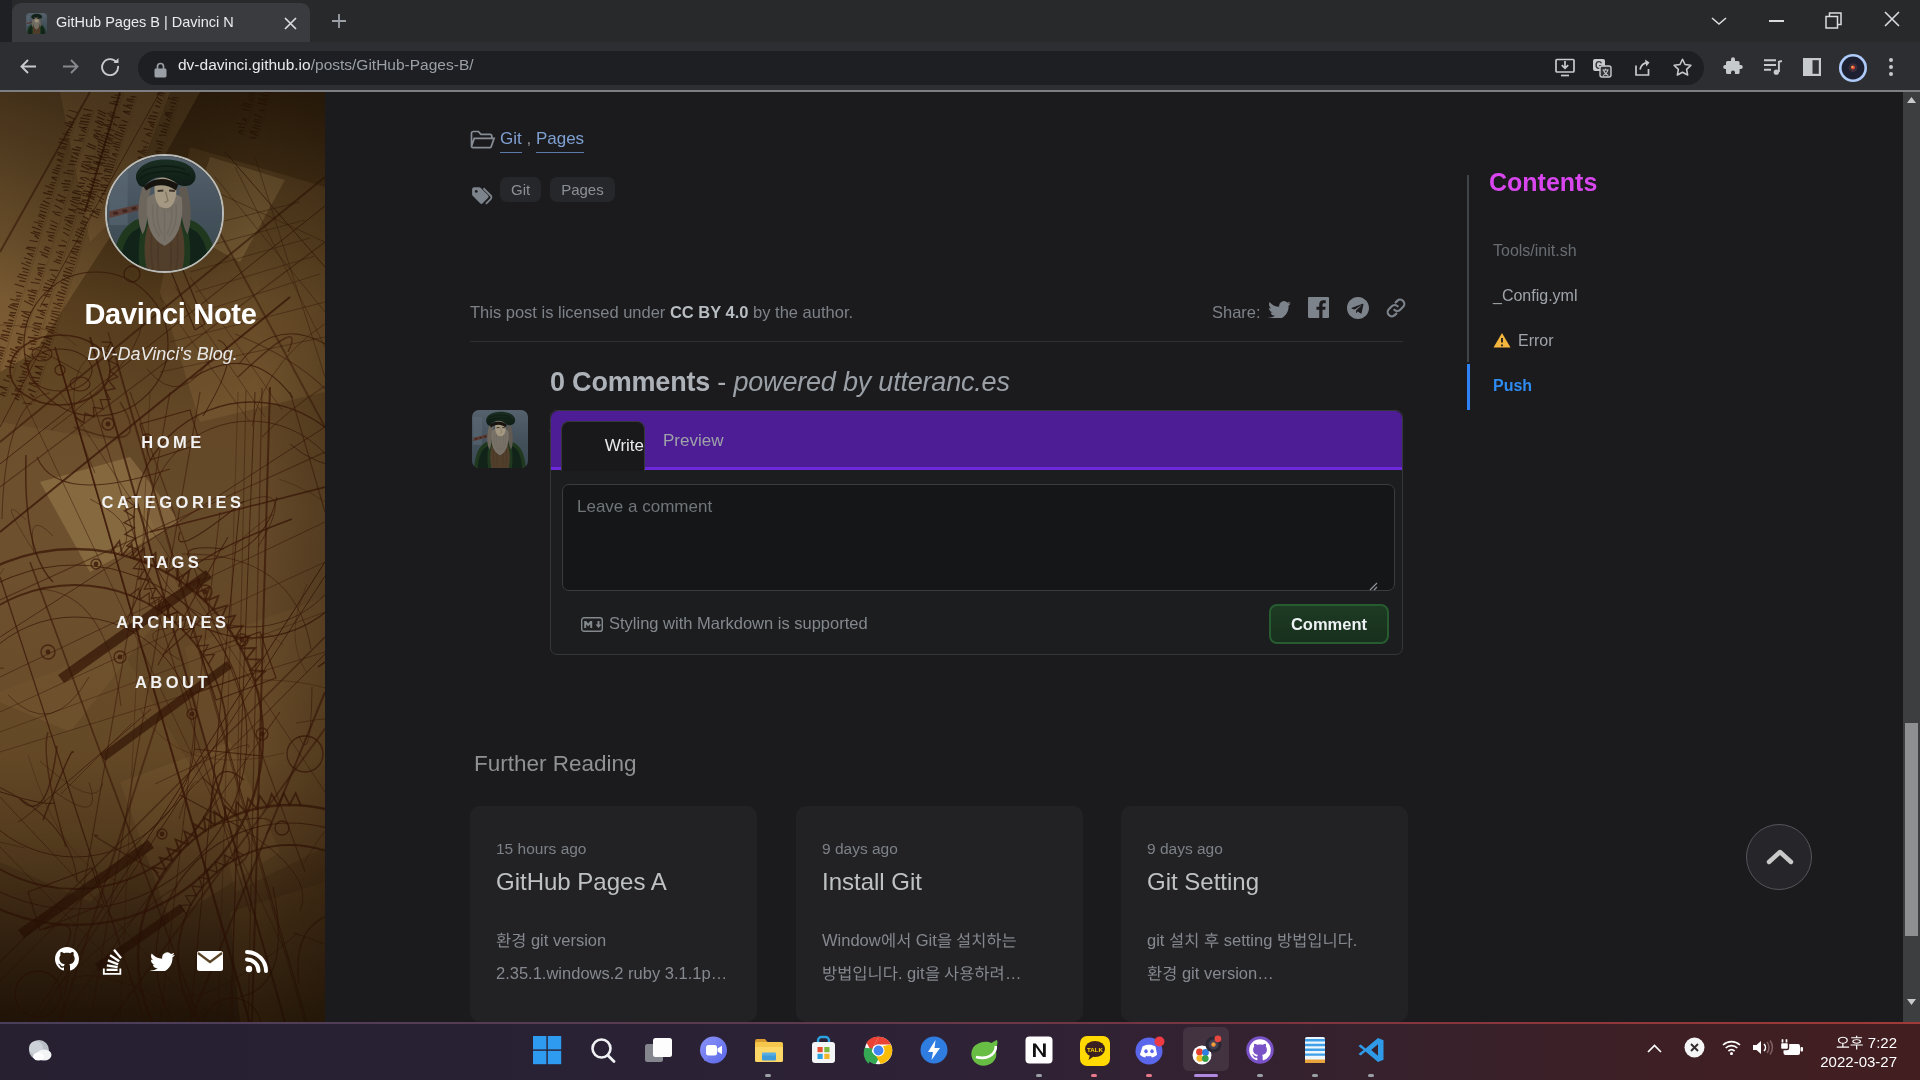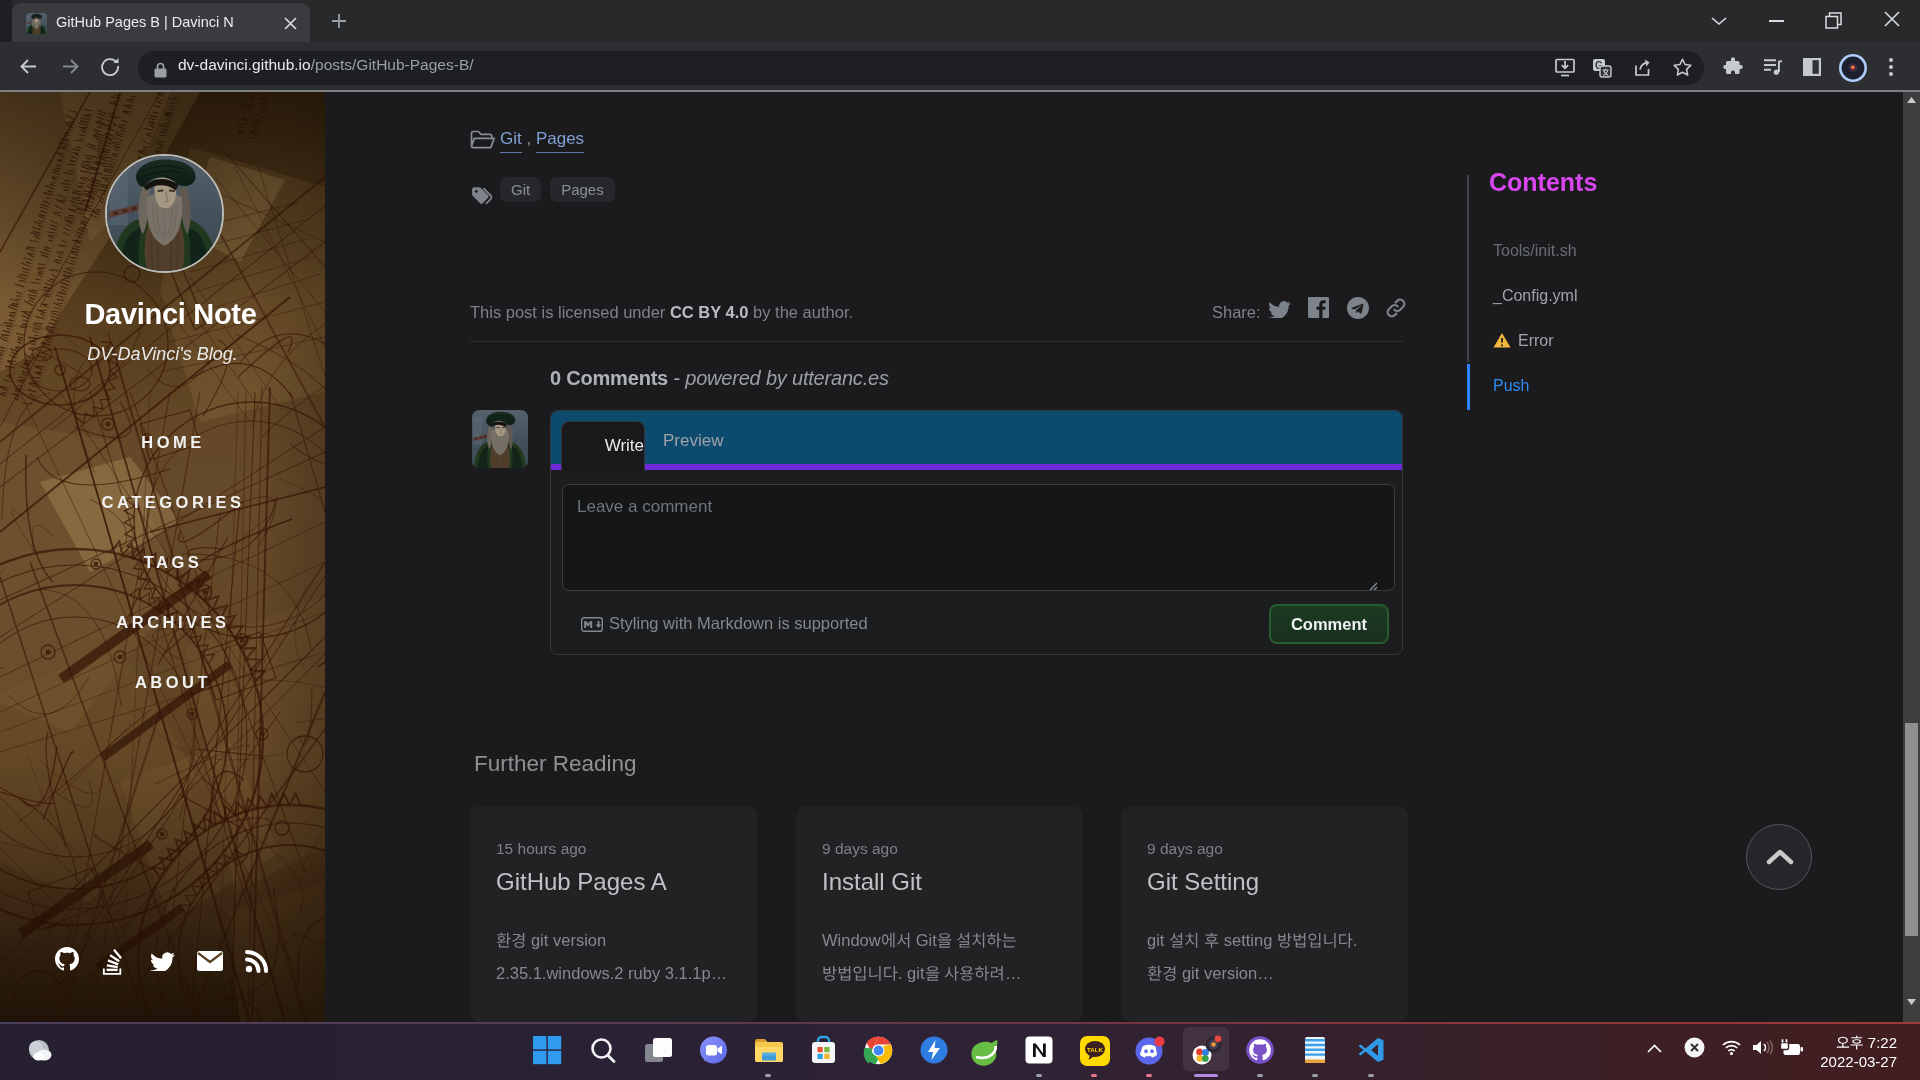--- a/index.html
+++ b/index.html
@@ -27,26 +27,26 @@
 
 #main{position:absolute;left:325px;top:0;width:1578px;height:930px}
 .catrow{position:absolute;left:145px;top:28px;color:#8a9199;font-size:17px}
 a.bluelink{color:#7fa0d2;text-decoration:none}
 .tagrow{position:absolute;left:145px;top:85px}
 .tagpill{display:inline-block;background:#26272a;border-radius:7px;color:#8b9096;font-size:15px;padding:4px 11px;margin-right:9px}
 .license{position:absolute;left:145px;top:211px;color:#7d8288;font-size:16.5px}
 .license b{color:#b8bdc2;font-weight:bold}
 .sharerow{position:absolute;top:211px;left:887px;color:#7d8288;font-size:16.5px}
 .divider{position:absolute;left:145px;top:249px;width:933px;height:1px;background:#2f3033}
-.cmthead{position:absolute;left:225px;top:275px;color:#a6abb1;font-size:20px;letter-spacing:-0.2px}
+.cmthead{position:absolute;left:225px;top:275px;color:#a6abb1;font-size:27px;letter-spacing:-0.2px}
 .cmthead b{font-weight:bold;color:#adb2b8}
 .cmthead i{color:#9aa0a6}
 #cavatar{position:absolute;left:147px;top:318px;width:56px;height:58px;border-radius:7px;overflow:hidden}
 #cbox{position:absolute;left:225px;top:318px;width:853px;height:245px;background:#1c1d1f;border:1px solid #36373a;border-radius:7px}
-#cbox .head{position:absolute;left:0;top:0;width:100%;height:59px;background:#0c4a6e;border-bottom:6px solid #6d28d9;border-radius:7px 7px 0 0}
+#cbox .head{position:absolute;left:0;top:0;width:100%;height:59px;background:#4c1d95;border-bottom:3px solid #6d28d9;border-radius:7px 7px 0 0}
 #wtab{position:absolute;left:10px;top:10px;width:84px;height:50px;background:#19191c;border:1px solid #36373a;border-bottom:none;border-radius:8px 8px 0 0;color:#e8eaec;font-size:17px;text-align:right;line-height:47px}
 #ptab{position:absolute;left:112px;top:0;height:59px;color:#9fa3a8;font-size:17px;line-height:59px}
 #cbox textarea{position:absolute;left:11px;top:73px;width:833px;height:107px;background:#151618;border:1px solid #3b3c3f;border-radius:7px;color:#70757a;font-size:17px;padding:12px 14px;resize:none;font-family:"Liberation Sans",sans-serif}
 .mdnote{position:absolute;left:30px;top:203px;color:#83888d;font-size:16.5px}
 #cmtbtn{position:absolute;right:13px;top:193px;width:120px;height:40px;background:linear-gradient(#1d3b23,#182f1d);border:2px solid #275c31;border-radius:8px;color:#eef2f5;font-weight:bold;font-size:16.5px;text-align:center;line-height:36px}
 .bubble-arrow{position:absolute;left:215px;top:330px;width:0;height:0;border:9px solid transparent;border-right-color:#3a3b3e}
 .bubble-arrow2{position:absolute;left:218px;top:331px;width:0;height:0;border:8px solid transparent;border-right-color:#26272a}
 
 .fr{position:absolute;left:149px;top:659px;color:#8f9193;font-weight:normal;font-size:22.5px}
 .card{position:absolute;top:714px;width:287px;height:216px;background:#222225;border-radius:10px}
@@ -1220,21 +1220,21 @@
     <div id="toc">
       <div class="vline" style="top:83px;height:187px"></div>
       <div class="vblue" style="top:272px;height:46px"></div>
       <div class="tochead">Contents</div>
       <div class="item" style="top:150px;color:#686d72">Tools/init.sh</div>
       <div class="item" style="top:195px;color:#9fa4a9">_Config.yml</div>
       <div class="item" style="top:240px;color:#9fa4a9"><svg style="vertical-align:-2px;margin-right:7px" width="18" height="16" viewBox="0 0 18 16">
               <path d="M9 1L17.5 15.5H.5z" fill="#f5b63e"></path>
               <path d="M9 6v4.6M9 12.4v1.8" stroke="#1b1b1e" stroke-width="1.8"></path>
             </svg>Error</div>
-      <div class="item" style="top:285px;color:#2e8bf0;font-weight:normal">Push</div>
+      <div class="item" style="top:285px;color:#2e8bf0;font-weight:bold">Push</div>
     </div>
     <div id="totop">
           <svg style="position:absolute;left:19px;top:22px" width="28" height="19" viewBox="0 0 28 19">
             <path d="M3 15L14 5l11 10" fill="none" stroke="#c9c9c9" stroke-width="4.4" stroke-linecap="round" stroke-linejoin="round"></path>
           </svg>
         </div>
   </div>
 </div>
 
 <div id="sbar">

